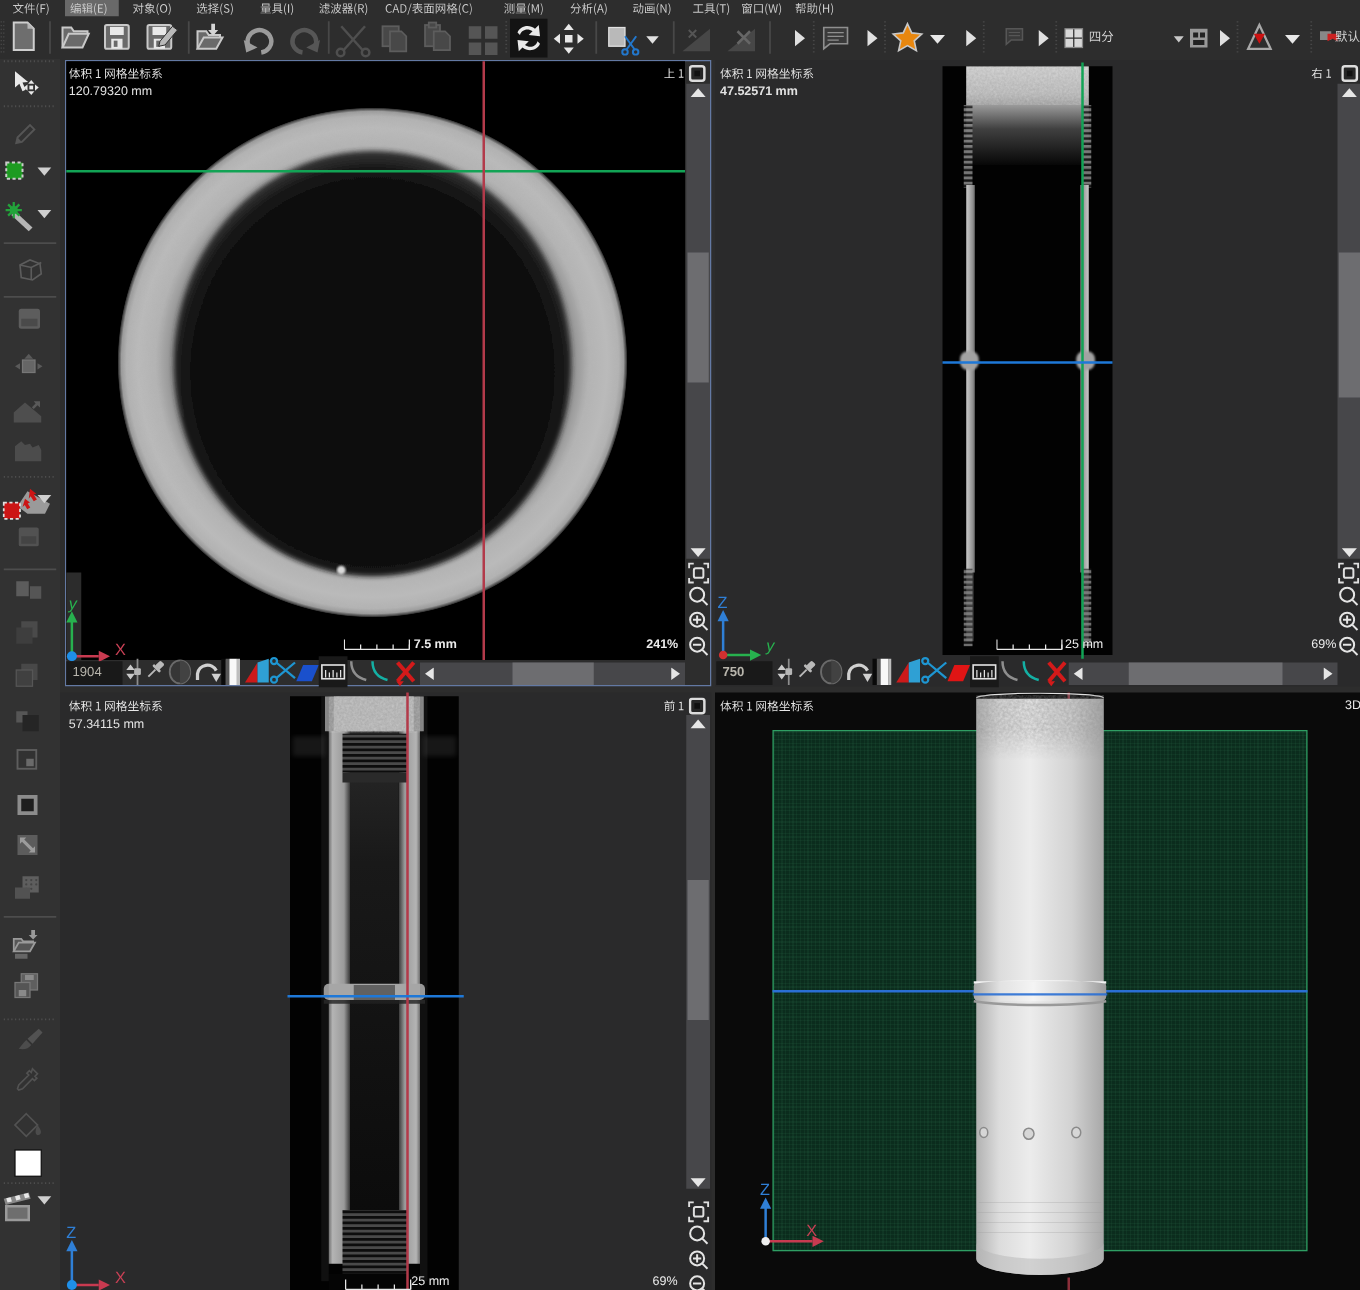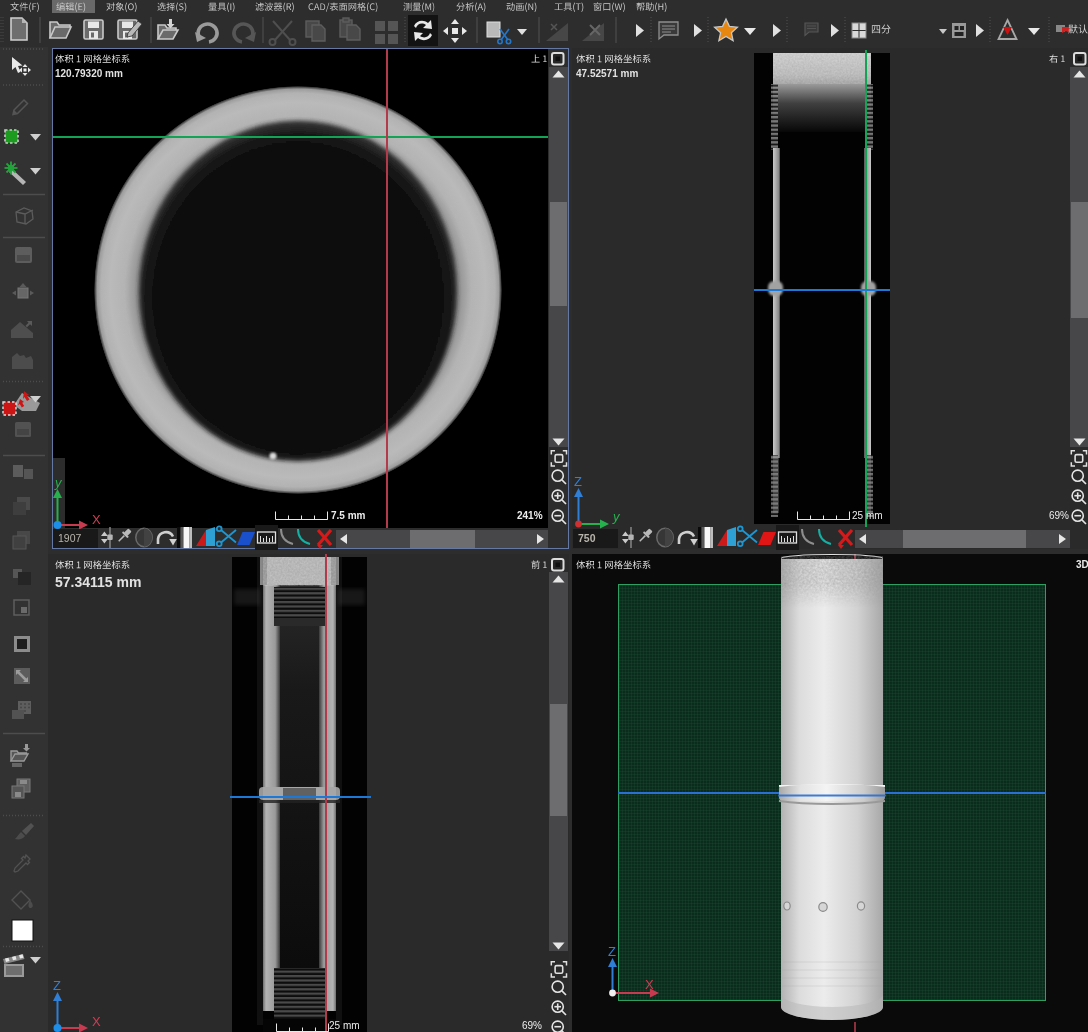--- a/index.html
+++ b/index.html
@@ -374,21 +374,21 @@
 <circle cx="245" cy="241" r="204" fill="url(#ringO)"></circle>
 <circle cx="245" cy="241" r="186" fill="none" stroke="#ffffff" stroke-width="34" filter="url(#nzr)" opacity="0.14"></circle>
 <ellipse cx="245" cy="242" rx="159" ry="170" fill="url(#ringI)" filter="url(#b3)"></ellipse>
 <circle cx="220" cy="407" r="3.5" fill="#dadada" filter="url(#b1)"></circle>
 </svg>
 <div style="position:absolute;left:53px;top:136px;width:495px;height:2px;background:#12a355"></div>
 <div style="position:absolute;left:386px;top:49px;width:2px;height:479px;background:#b23a4a"></div>
 <svg style="position:absolute;left:55px;top:53.8px;overflow:visible" width="77" height="13">
     <path transform="translate(0,8.3)" d="M2.4 -7.9C1.9 -6.4 1.1 -5.0 0.3 -4.1C0.4 -3.9 0.6 -3.6 0.7 -3.4C1.0 -3.7 1.3 -4.1 1.5 -4.5V0.7H2.2V-5.7C2.5 -6.3 2.8 -7.0 3.0 -7.7ZM3.9 -1.6V-1.0H5.5V0.7H6.1V-1.0H7.7V-1.6H6.1V-4.9C6.7 -3.3 7.6 -1.7 8.6 -0.8C8.7 -1.0 9.0 -1.2 9.1 -1.3C8.1 -2.2 7.2 -3.7 6.6 -5.3H9.0V-6.0H6.1V-7.9H5.5V-6.0H2.8V-5.3H5.0C4.5 -3.7 3.5 -2.1 2.4 -1.3C2.6 -1.2 2.8 -0.9 2.9 -0.8C3.9 -1.7 4.9 -3.2 5.5 -4.9V-1.6Z M16.5 -1.9C17.0 -1.1 17.5 -0.0 17.8 0.7L18.4 0.4C18.2 -0.3 17.7 -1.4 17.2 -2.2ZM14.6 -2.1C14.4 -1.2 13.9 -0.3 13.3 0.3C13.4 0.4 13.7 0.6 13.9 0.7C14.5 0.1 15.0 -0.9 15.3 -2.0ZM14.6 -6.6H17.3V-3.7H14.6ZM13.9 -7.2V-3.1H18.0V-7.2ZM13.1 -7.8C12.3 -7.5 10.9 -7.2 9.7 -7.1C9.8 -6.9 9.9 -6.6 9.9 -6.5C10.4 -6.6 11.0 -6.6 11.5 -6.7V-5.2H9.8V-4.5H11.4C11.0 -3.5 10.3 -2.2 9.7 -1.6C9.8 -1.4 10.0 -1.1 10.1 -0.9C10.6 -1.5 11.1 -2.4 11.5 -3.4V0.8H12.2V-3.6C12.5 -3.1 13.0 -2.4 13.2 -2.1L13.6 -2.7C13.4 -2.9 12.5 -4.1 12.2 -4.4V-4.5H13.7V-5.2H12.2V-6.9C12.7 -7.0 13.2 -7.1 13.5 -7.2Z M21.7 0.0H25.5V-0.7H24.1V-6.9H23.5C23.1 -6.7 22.7 -6.5 22.0 -6.4V-5.9H23.3V-0.7H21.7Z M30.1 -5.0C30.5 -4.5 30.9 -3.9 31.4 -3.3C31.0 -2.3 30.5 -1.5 29.8 -0.8C30.0 -0.7 30.3 -0.5 30.4 -0.4C31.0 -1.0 31.4 -1.8 31.8 -2.7C32.1 -2.2 32.3 -1.8 32.5 -1.5L33.0 -1.9C32.8 -2.3 32.4 -2.8 32.1 -3.4C32.3 -4.2 32.5 -5.0 32.7 -5.9L32.0 -6.0C31.9 -5.3 31.8 -4.6 31.6 -4.0C31.2 -4.5 30.9 -5.0 30.5 -5.4ZM32.8 -5.0C33.2 -4.5 33.7 -3.9 34.1 -3.3C33.7 -2.3 33.2 -1.4 32.5 -0.8C32.6 -0.7 32.9 -0.5 33.0 -0.4C33.6 -1.0 34.1 -1.7 34.5 -2.6C34.8 -2.1 35.1 -1.6 35.2 -1.2L35.7 -1.6C35.5 -2.1 35.2 -2.7 34.7 -3.4C35.0 -4.1 35.2 -5.0 35.3 -5.9L34.7 -6.0C34.6 -5.3 34.5 -4.6 34.3 -4.0C33.9 -4.5 33.6 -5.0 33.2 -5.4ZM29.1 -7.3V0.7H29.8V-6.7H36.1V-0.2C36.1 -0.0 36.1 0.0 35.9 0.0C35.7 0.0 35.1 0.1 34.5 0.0C34.6 0.2 34.7 0.5 34.7 0.7C35.6 0.7 36.1 0.7 36.4 0.6C36.7 0.5 36.8 0.3 36.8 -0.2V-7.3Z M43.0 -6.3H45.1C44.8 -5.7 44.4 -5.1 44.0 -4.7C43.5 -5.1 43.2 -5.6 42.9 -6.1ZM39.5 -7.9V-5.9H38.1V-5.2H39.4C39.2 -3.9 38.5 -2.4 37.9 -1.6C38.0 -1.5 38.2 -1.2 38.3 -1.0C38.7 -1.6 39.2 -2.7 39.5 -3.7V0.7H40.2V-4.0C40.5 -3.6 40.8 -3.1 41.0 -2.8L41.4 -3.3C41.2 -3.6 40.4 -4.5 40.2 -4.8V-5.2H41.3L41.0 -5.0C41.2 -4.9 41.5 -4.7 41.6 -4.5C41.9 -4.8 42.2 -5.2 42.5 -5.5C42.8 -5.1 43.1 -4.7 43.5 -4.2C42.7 -3.5 41.8 -3.0 40.8 -2.7C41.0 -2.6 41.2 -2.3 41.2 -2.2C41.5 -2.3 41.7 -2.4 42.0 -2.5V0.8H42.6V0.3H45.3V0.7H45.9V-2.5L46.4 -2.4C46.5 -2.5 46.7 -2.8 46.8 -3.0C45.9 -3.2 45.1 -3.7 44.5 -4.2C45.1 -4.9 45.6 -5.7 46.0 -6.7L45.5 -6.9L45.4 -6.9H43.4C43.5 -7.2 43.7 -7.4 43.8 -7.7L43.1 -7.9C42.7 -6.9 42.1 -6.0 41.4 -5.4V-5.9H40.2V-7.9ZM42.6 -0.3V-2.1H45.3V-0.3ZM42.4 -2.7C43.0 -3.0 43.5 -3.3 44.0 -3.8C44.4 -3.4 45.0 -3.0 45.6 -2.7Z M53.9 -7.4C53.6 -6.0 53.0 -4.7 52.1 -4.0V-7.8H51.4V-2.8H48.2V-2.1H51.4V-0.3H47.5V0.4H56.0V-0.3H52.1V-2.1H55.3V-2.8H52.1V-3.9C52.2 -3.8 52.5 -3.5 52.6 -3.4C53.1 -3.9 53.5 -4.4 53.8 -5.1C54.4 -4.5 55.1 -3.7 55.4 -3.3L55.9 -3.8C55.6 -4.3 54.8 -5.1 54.1 -5.7C54.3 -6.2 54.5 -6.7 54.6 -7.3ZM49.3 -7.5C49.0 -5.9 48.4 -4.5 47.4 -3.7C47.5 -3.6 47.8 -3.4 47.9 -3.2C48.5 -3.7 48.9 -4.4 49.3 -5.2C49.8 -4.6 50.3 -4.1 50.6 -3.7L51.1 -4.2C50.8 -4.6 50.1 -5.3 49.6 -5.8C49.8 -6.3 49.9 -6.8 50.0 -7.4Z M60.8 -7.2V-6.5H64.9V-7.2ZM63.8 -3.1C64.2 -2.1 64.6 -0.9 64.8 -0.2L65.4 -0.4C65.3 -1.1 64.8 -2.3 64.4 -3.2ZM61.0 -3.2C60.8 -2.2 60.4 -1.2 59.8 -0.5C60.0 -0.5 60.3 -0.3 60.4 -0.2C60.9 -0.9 61.4 -2.0 61.7 -3.1ZM60.4 -4.9V-4.3H62.4V-0.2C62.4 -0.0 62.4 -0.0 62.2 0.0C62.1 0.0 61.7 0.0 61.2 -0.0C61.3 0.2 61.4 0.5 61.4 0.7C62.1 0.7 62.5 0.7 62.8 0.6C63.0 0.5 63.1 0.2 63.1 -0.2V-4.3H65.4V-4.9ZM58.3 -7.9V-5.9H56.9V-5.2H58.2C57.9 -4.1 57.3 -2.7 56.7 -2.0C56.8 -1.8 57.0 -1.6 57.0 -1.4C57.5 -2.0 58.0 -3.0 58.3 -4.0V0.7H59.0V-4.2C59.4 -3.7 59.7 -3.1 59.9 -2.8L60.3 -3.4C60.1 -3.6 59.3 -4.7 59.0 -5.0V-5.2H60.3V-5.9H59.0V-7.9Z M68.5 -2.1C68.0 -1.4 67.2 -0.7 66.5 -0.3C66.7 -0.2 67.0 0.1 67.1 0.2C67.8 -0.3 68.7 -1.1 69.2 -1.9ZM71.8 -1.8C72.6 -1.2 73.6 -0.3 74.0 0.2L74.6 -0.2C74.1 -0.8 73.2 -1.6 72.4 -2.2ZM72.1 -4.2C72.3 -3.9 72.6 -3.7 72.8 -3.4L68.7 -3.1C70.1 -3.8 71.5 -4.7 72.9 -5.8L72.4 -6.2C71.9 -5.8 71.4 -5.5 70.9 -5.1L68.6 -5.0C69.3 -5.5 70.0 -6.1 70.6 -6.7C71.8 -6.9 73.0 -7.0 73.9 -7.2L73.4 -7.8C71.9 -7.4 69.1 -7.2 66.8 -7.1C66.9 -6.9 67.0 -6.6 67.0 -6.5C67.8 -6.5 68.7 -6.6 69.6 -6.6C69.0 -6.0 68.3 -5.4 68.0 -5.3C67.8 -5.1 67.5 -4.9 67.4 -4.9C67.4 -4.7 67.5 -4.4 67.5 -4.3C67.7 -4.3 68.0 -4.4 69.9 -4.5C69.1 -4.0 68.5 -3.6 68.1 -3.5C67.5 -3.2 67.1 -3.0 66.8 -3.0C66.9 -2.8 67.0 -2.4 67.0 -2.3C67.3 -2.4 67.7 -2.5 70.3 -2.7V-0.2C70.3 -0.1 70.2 -0.0 70.1 -0.0C69.9 -0.0 69.4 -0.0 68.8 -0.1C68.9 0.1 69.1 0.4 69.1 0.6C69.8 0.6 70.3 0.6 70.6 0.5C70.9 0.4 71.0 0.2 71.0 -0.2V-2.7L73.3 -2.9C73.6 -2.6 73.8 -2.3 74.0 -2.0L74.5 -2.4C74.1 -2.9 73.3 -3.8 72.6 -4.5Z" fill="#e8e8e8"></path>
   </svg>
-<div style="position:absolute;left:55px;top:67.5px;font-size:10px;color:#e2e2e2;font-weight:700;letter-spacing:0;white-space:nowrap;line-height:1.15">120.79320 mm</div>
+<div style="position:absolute;left:55px;top:67.5px;font-size:10px;color:#e2e2e2;font-weight:400;letter-spacing:0;white-space:nowrap;line-height:1.15">120.79320 mm</div>
 <svg style="position:absolute;left:531px;top:53.8px;overflow:visible" width="18" height="13">
     <path transform="translate(0,8.1)" d="M3.9 -7.6V-0.4H0.5V0.3H8.7V-0.4H4.7V-4.1H8.1V-4.7H4.7V-7.6Z M12.1 0.0H15.8V-0.7H14.4V-6.7H13.8C13.4 -6.5 13.0 -6.4 12.4 -6.3V-5.7H13.6V-0.7H12.1Z" fill="#e8e8e8"></path>
   </svg>
 <svg style="position:absolute;left:551px;top:52px" width="14" height="14">
     <rect x="1" y="1" width="11.5" height="11.5" rx="2" fill="#262626" stroke="#dcdcdc" stroke-width="2"></rect>
     <rect x="4.5" y="4.5" width="4.5" height="4.5" fill="#101010"></rect>
   </svg>
 <svg style="position:absolute;left:48px;top:466px" width="70" height="64" viewBox="0 0 70 64">
 <line x1="9.5" y1="59" x2="9.5" y2="31" stroke="#27b14e" stroke-width="2"></line>
 <path d="M9.5 23 l4.5 9 h-9 z" fill="#27b14e"></path>
@@ -434,21 +434,21 @@
       <line x1="3.4" y1="6.7" x2="10" y2="6.7"></line>
       <line x1="6.7" y1="3.4" x2="6.7" y2="10"></line>
     </g>
     <g transform="translate(2,59)" stroke="#e4e4e4" fill="none" stroke-width="1.6">
       <circle cx="6.7" cy="6.7" r="5.6"></circle>
       <line x1="10.9" y1="10.9" x2="15" y2="15"></line>
       <line x1="3.4" y1="6.7" x2="10" y2="6.7"></line>
     </g>
   </svg>
 <div style="position:absolute;left:53px;top:529px;width:45px;height:19px;background:#191919"></div>
-<div style="position:absolute;left:58px;top:532px;font-size:10.5px;color:#b8b5ac;font-weight:400;letter-spacing:0;white-space:nowrap;line-height:1.15">1907</div>
+<div style="position:absolute;left:58px;top:532px;font-size:10.5px;color:#b8b5ac;font-weight:400;letter-spacing:0;white-space:nowrap;line-height:1.15">1904</div>
 <svg style="position:absolute;left:96px;top:524px" width="245" height="26" viewBox="0 0 245 26">
     <path d="M5 12 l3.4 -4.5 3.4 4.5 z M5 15 l3.4 4.5 3.4 -4.5 z" fill="#c9c9c9"></path>
     <line x1="14" y1="3" x2="14" y2="24" stroke="#8d8d8d" stroke-width="1.4"></line>
     <rect x="11.3" y="10.5" width="5.4" height="5.5" rx="1" fill="#b5b5b5"></rect>
     <g transform="translate(28,12) rotate(45)">
       <rect x="-2.4" y="-8.5" width="4.8" height="6" rx="1.2" fill="#b9b9b9"></rect>
       <rect x="-4" y="-3" width="8" height="2.2" rx="1" fill="#b9b9b9"></rect>
       <line x1="0" y1="-0.5" x2="0" y2="7.5" stroke="#b9b9b9" stroke-width="1.5"></line>
     </g>
     <ellipse cx="48" cy="13.5" rx="8.2" ry="9.2" fill="#363636" stroke="#6a6a6a" stroke-width="1.5"></ellipse>
@@ -723,21 +723,21 @@
       <rect x="2" y="32" width="26" height="16" fill="#8a8a8a"></rect>
       <rect x="106" y="32" width="27" height="16" fill="#8a8a8a"></rect>
     </g>
 <rect x="104" y="0" width="6" height="468" fill="#555" opacity="0.18"></rect>
 </svg>
 <div style="position:absolute;left:325px;top:554px;width:2px;height:478px;background:#b23a4a"></div>
 <div style="position:absolute;left:230px;top:796px;width:141px;height:2px;background:#1e78d8"></div>
 <svg style="position:absolute;left:55px;top:559.8px;overflow:visible" width="77" height="13">
     <path transform="translate(0,8.3)" d="M2.4 -7.9C1.9 -6.4 1.1 -5.0 0.3 -4.1C0.4 -3.9 0.6 -3.6 0.7 -3.4C1.0 -3.7 1.3 -4.1 1.5 -4.5V0.7H2.2V-5.7C2.5 -6.3 2.8 -7.0 3.0 -7.7ZM3.9 -1.6V-1.0H5.5V0.7H6.1V-1.0H7.7V-1.6H6.1V-4.9C6.7 -3.3 7.6 -1.7 8.6 -0.8C8.7 -1.0 9.0 -1.2 9.1 -1.3C8.1 -2.2 7.2 -3.7 6.6 -5.3H9.0V-6.0H6.1V-7.9H5.5V-6.0H2.8V-5.3H5.0C4.5 -3.7 3.5 -2.1 2.4 -1.3C2.6 -1.2 2.8 -0.9 2.9 -0.8C3.9 -1.7 4.9 -3.2 5.5 -4.9V-1.6Z M16.5 -1.9C17.0 -1.1 17.5 -0.0 17.8 0.7L18.4 0.4C18.2 -0.3 17.7 -1.4 17.2 -2.2ZM14.6 -2.1C14.4 -1.2 13.9 -0.3 13.3 0.3C13.4 0.4 13.7 0.6 13.9 0.7C14.5 0.1 15.0 -0.9 15.3 -2.0ZM14.6 -6.6H17.3V-3.7H14.6ZM13.9 -7.2V-3.1H18.0V-7.2ZM13.1 -7.8C12.3 -7.5 10.9 -7.2 9.7 -7.1C9.8 -6.9 9.9 -6.6 9.9 -6.5C10.4 -6.6 11.0 -6.6 11.5 -6.7V-5.2H9.8V-4.5H11.4C11.0 -3.5 10.3 -2.2 9.7 -1.6C9.8 -1.4 10.0 -1.1 10.1 -0.9C10.6 -1.5 11.1 -2.4 11.5 -3.4V0.8H12.2V-3.6C12.5 -3.1 13.0 -2.4 13.2 -2.1L13.6 -2.7C13.4 -2.9 12.5 -4.1 12.2 -4.4V-4.5H13.7V-5.2H12.2V-6.9C12.7 -7.0 13.2 -7.1 13.5 -7.2Z M21.7 0.0H25.5V-0.7H24.1V-6.9H23.5C23.1 -6.7 22.7 -6.5 22.0 -6.4V-5.9H23.3V-0.7H21.7Z M30.1 -5.0C30.5 -4.5 30.9 -3.9 31.4 -3.3C31.0 -2.3 30.5 -1.5 29.8 -0.8C30.0 -0.7 30.3 -0.5 30.4 -0.4C31.0 -1.0 31.4 -1.8 31.8 -2.7C32.1 -2.2 32.3 -1.8 32.5 -1.5L33.0 -1.9C32.8 -2.3 32.4 -2.8 32.1 -3.4C32.3 -4.2 32.5 -5.0 32.7 -5.9L32.0 -6.0C31.9 -5.3 31.8 -4.6 31.6 -4.0C31.2 -4.5 30.9 -5.0 30.5 -5.4ZM32.8 -5.0C33.2 -4.5 33.7 -3.9 34.1 -3.3C33.7 -2.3 33.2 -1.4 32.5 -0.8C32.6 -0.7 32.9 -0.5 33.0 -0.4C33.6 -1.0 34.1 -1.7 34.5 -2.6C34.8 -2.1 35.1 -1.6 35.2 -1.2L35.7 -1.6C35.5 -2.1 35.2 -2.7 34.7 -3.4C35.0 -4.1 35.2 -5.0 35.3 -5.9L34.7 -6.0C34.6 -5.3 34.5 -4.6 34.3 -4.0C33.9 -4.5 33.6 -5.0 33.2 -5.4ZM29.1 -7.3V0.7H29.8V-6.7H36.1V-0.2C36.1 -0.0 36.1 0.0 35.9 0.0C35.7 0.0 35.1 0.1 34.5 0.0C34.6 0.2 34.7 0.5 34.7 0.7C35.6 0.7 36.1 0.7 36.4 0.6C36.7 0.5 36.8 0.3 36.8 -0.2V-7.3Z M43.0 -6.3H45.1C44.8 -5.7 44.4 -5.1 44.0 -4.7C43.5 -5.1 43.2 -5.6 42.9 -6.1ZM39.5 -7.9V-5.9H38.1V-5.2H39.4C39.2 -3.9 38.5 -2.4 37.9 -1.6C38.0 -1.5 38.2 -1.2 38.3 -1.0C38.7 -1.6 39.2 -2.7 39.5 -3.7V0.7H40.2V-4.0C40.5 -3.6 40.8 -3.1 41.0 -2.8L41.4 -3.3C41.2 -3.6 40.4 -4.5 40.2 -4.8V-5.2H41.3L41.0 -5.0C41.2 -4.9 41.5 -4.7 41.6 -4.5C41.9 -4.8 42.2 -5.2 42.5 -5.5C42.8 -5.1 43.1 -4.7 43.5 -4.2C42.7 -3.5 41.8 -3.0 40.8 -2.7C41.0 -2.6 41.2 -2.3 41.2 -2.2C41.5 -2.3 41.7 -2.4 42.0 -2.5V0.8H42.6V0.3H45.3V0.7H45.9V-2.5L46.4 -2.4C46.5 -2.5 46.7 -2.8 46.8 -3.0C45.9 -3.2 45.1 -3.7 44.5 -4.2C45.1 -4.9 45.6 -5.7 46.0 -6.7L45.5 -6.9L45.4 -6.9H43.4C43.5 -7.2 43.7 -7.4 43.8 -7.7L43.1 -7.9C42.7 -6.9 42.1 -6.0 41.4 -5.4V-5.9H40.2V-7.9ZM42.6 -0.3V-2.1H45.3V-0.3ZM42.4 -2.7C43.0 -3.0 43.5 -3.3 44.0 -3.8C44.4 -3.4 45.0 -3.0 45.6 -2.7Z M53.9 -7.4C53.6 -6.0 53.0 -4.7 52.1 -4.0V-7.8H51.4V-2.8H48.2V-2.1H51.4V-0.3H47.5V0.4H56.0V-0.3H52.1V-2.1H55.3V-2.8H52.1V-3.9C52.2 -3.8 52.5 -3.5 52.6 -3.4C53.1 -3.9 53.5 -4.4 53.8 -5.1C54.4 -4.5 55.1 -3.7 55.4 -3.3L55.9 -3.8C55.6 -4.3 54.8 -5.1 54.1 -5.7C54.3 -6.2 54.5 -6.7 54.6 -7.3ZM49.3 -7.5C49.0 -5.9 48.4 -4.5 47.4 -3.7C47.5 -3.6 47.8 -3.4 47.9 -3.2C48.5 -3.7 48.9 -4.4 49.3 -5.2C49.8 -4.6 50.3 -4.1 50.6 -3.7L51.1 -4.2C50.8 -4.6 50.1 -5.3 49.6 -5.8C49.8 -6.3 49.9 -6.8 50.0 -7.4Z M60.8 -7.2V-6.5H64.9V-7.2ZM63.8 -3.1C64.2 -2.1 64.6 -0.9 64.8 -0.2L65.4 -0.4C65.3 -1.1 64.8 -2.3 64.4 -3.2ZM61.0 -3.2C60.8 -2.2 60.4 -1.2 59.8 -0.5C60.0 -0.5 60.3 -0.3 60.4 -0.2C60.9 -0.9 61.4 -2.0 61.7 -3.1ZM60.4 -4.9V-4.3H62.4V-0.2C62.4 -0.0 62.4 -0.0 62.2 0.0C62.1 0.0 61.7 0.0 61.2 -0.0C61.3 0.2 61.4 0.5 61.4 0.7C62.1 0.7 62.5 0.7 62.8 0.6C63.0 0.5 63.1 0.2 63.1 -0.2V-4.3H65.4V-4.9ZM58.3 -7.9V-5.9H56.9V-5.2H58.2C57.9 -4.1 57.3 -2.7 56.7 -2.0C56.8 -1.8 57.0 -1.6 57.0 -1.4C57.5 -2.0 58.0 -3.0 58.3 -4.0V0.7H59.0V-4.2C59.4 -3.7 59.7 -3.1 59.9 -2.8L60.3 -3.4C60.1 -3.6 59.3 -4.7 59.0 -5.0V-5.2H60.3V-5.9H59.0V-7.9Z M68.5 -2.1C68.0 -1.4 67.2 -0.7 66.5 -0.3C66.7 -0.2 67.0 0.1 67.1 0.2C67.8 -0.3 68.7 -1.1 69.2 -1.9ZM71.8 -1.8C72.6 -1.2 73.6 -0.3 74.0 0.2L74.6 -0.2C74.1 -0.8 73.2 -1.6 72.4 -2.2ZM72.1 -4.2C72.3 -3.9 72.6 -3.7 72.8 -3.4L68.7 -3.1C70.1 -3.8 71.5 -4.7 72.9 -5.8L72.4 -6.2C71.9 -5.8 71.4 -5.5 70.9 -5.1L68.6 -5.0C69.3 -5.5 70.0 -6.1 70.6 -6.7C71.8 -6.9 73.0 -7.0 73.9 -7.2L73.4 -7.8C71.9 -7.4 69.1 -7.2 66.8 -7.1C66.9 -6.9 67.0 -6.6 67.0 -6.5C67.8 -6.5 68.7 -6.6 69.6 -6.6C69.0 -6.0 68.3 -5.4 68.0 -5.3C67.8 -5.1 67.5 -4.9 67.4 -4.9C67.4 -4.7 67.5 -4.4 67.5 -4.3C67.7 -4.3 68.0 -4.4 69.9 -4.5C69.1 -4.0 68.5 -3.6 68.1 -3.5C67.5 -3.2 67.1 -3.0 66.8 -3.0C66.9 -2.8 67.0 -2.4 67.0 -2.3C67.3 -2.4 67.7 -2.5 70.3 -2.7V-0.2C70.3 -0.1 70.2 -0.0 70.1 -0.0C69.9 -0.0 69.4 -0.0 68.8 -0.1C68.9 0.1 69.1 0.4 69.1 0.6C69.8 0.6 70.3 0.6 70.6 0.5C70.9 0.4 71.0 0.2 71.0 -0.2V-2.7L73.3 -2.9C73.6 -2.6 73.8 -2.3 74.0 -2.0L74.5 -2.4C74.1 -2.9 73.3 -3.8 72.6 -4.5Z" fill="#e8e8e8"></path>
   </svg>
-<div style="position:absolute;left:55px;top:574px;font-size:14px;color:#e2e2e2;font-weight:700;letter-spacing:0;white-space:nowrap;line-height:1.15">57.34115 mm</div>
+<div style="position:absolute;left:55px;top:574px;font-size:10px;color:#e2e2e2;font-weight:400;letter-spacing:0;white-space:nowrap;line-height:1.15">57.34115 mm</div>
 <svg style="position:absolute;left:531px;top:559.8px;overflow:visible" width="18" height="13">
     <path transform="translate(0,8.1)" d="M5.6 -4.7V-1.0H6.2V-4.7ZM7.4 -5.0V-0.1C7.4 0.0 7.4 0.0 7.2 0.0C7.1 0.1 6.6 0.1 6.0 0.0C6.1 0.2 6.2 0.5 6.3 0.7C7.0 0.7 7.4 0.7 7.7 0.6C8.0 0.5 8.1 0.3 8.1 -0.1V-5.0ZM6.7 -7.8C6.4 -7.3 6.1 -6.7 5.8 -6.3H3.0L3.5 -6.4C3.3 -6.8 2.9 -7.4 2.6 -7.7L1.9 -7.5C2.2 -7.1 2.6 -6.6 2.8 -6.3H0.5V-5.6H8.7V-6.3H6.6C6.8 -6.7 7.1 -7.1 7.4 -7.5ZM3.8 -2.8V-1.8H1.7V-2.8ZM3.8 -3.3H1.7V-4.2H3.8ZM1.1 -4.8V0.7H1.7V-1.3H3.8V-0.1C3.8 0.1 3.7 0.1 3.6 0.1C3.5 0.1 3.1 0.1 2.6 0.1C2.7 0.3 2.8 0.5 2.8 0.7C3.4 0.7 3.9 0.7 4.1 0.6C4.4 0.5 4.4 0.3 4.4 -0.1V-4.8Z M12.1 0.0H15.8V-0.7H14.4V-6.7H13.8C13.4 -6.5 13.0 -6.4 12.4 -6.3V-5.7H13.6V-0.7H12.1Z" fill="#e8e8e8"></path>
   </svg>
 <svg style="position:absolute;left:551px;top:558px" width="14" height="14">
     <rect x="1" y="1" width="11.5" height="11.5" rx="2" fill="#262626" stroke="#dcdcdc" stroke-width="2"></rect>
     <rect x="4.5" y="4.5" width="4.5" height="4.5" fill="#101010"></rect>
   </svg>
 <svg style="position:absolute;left:48px;top:978px" width="70" height="54" viewBox="0 0 70 54">
 <line x1="9.5" y1="50" x2="9.5" y2="22" stroke="#2f7fd6" stroke-width="2"></line>
 <path d="M9.5 14 l4.5 9 h-9 z" fill="#2f7fd6"></path>
@@ -843,21 +843,21 @@
 <line x1="5" y1="408" x2="103" y2="408"></line>
       <line x1="4" y1="416" x2="104" y2="416"></line>
 <line x1="4" y1="424" x2="104" y2="424"></line>
       <line x1="4" y1="432" x2="104" y2="432"></line>
 </g>
 <path d="M3 440 a51 13 0 0 0 102 0 v13 a51 13 0 0 1 -102 0 z" fill="#b5b5b5" opacity="0.5"></path>
 </svg>
 <svg style="position:absolute;left:576px;top:559.8px;overflow:visible" width="77" height="13">
     <path transform="translate(0,8.3)" d="M2.4 -7.9C1.9 -6.4 1.1 -5.0 0.3 -4.1C0.4 -3.9 0.6 -3.6 0.7 -3.4C1.0 -3.7 1.3 -4.1 1.5 -4.5V0.7H2.2V-5.7C2.5 -6.3 2.8 -7.0 3.0 -7.7ZM3.9 -1.6V-1.0H5.5V0.7H6.1V-1.0H7.7V-1.6H6.1V-4.9C6.7 -3.3 7.6 -1.7 8.6 -0.8C8.7 -1.0 9.0 -1.2 9.1 -1.3C8.1 -2.2 7.2 -3.7 6.6 -5.3H9.0V-6.0H6.1V-7.9H5.5V-6.0H2.8V-5.3H5.0C4.5 -3.7 3.5 -2.1 2.4 -1.3C2.6 -1.2 2.8 -0.9 2.9 -0.8C3.9 -1.7 4.9 -3.2 5.5 -4.9V-1.6Z M16.5 -1.9C17.0 -1.1 17.5 -0.0 17.8 0.7L18.4 0.4C18.2 -0.3 17.7 -1.4 17.2 -2.2ZM14.6 -2.1C14.4 -1.2 13.9 -0.3 13.3 0.3C13.4 0.4 13.7 0.6 13.9 0.7C14.5 0.1 15.0 -0.9 15.3 -2.0ZM14.6 -6.6H17.3V-3.7H14.6ZM13.9 -7.2V-3.1H18.0V-7.2ZM13.1 -7.8C12.3 -7.5 10.9 -7.2 9.7 -7.1C9.8 -6.9 9.9 -6.6 9.9 -6.5C10.4 -6.6 11.0 -6.6 11.5 -6.7V-5.2H9.8V-4.5H11.4C11.0 -3.5 10.3 -2.2 9.7 -1.6C9.8 -1.4 10.0 -1.1 10.1 -0.9C10.6 -1.5 11.1 -2.4 11.5 -3.4V0.8H12.2V-3.6C12.5 -3.1 13.0 -2.4 13.2 -2.1L13.6 -2.7C13.4 -2.9 12.5 -4.1 12.2 -4.4V-4.5H13.7V-5.2H12.2V-6.9C12.7 -7.0 13.2 -7.1 13.5 -7.2Z M21.7 0.0H25.5V-0.7H24.1V-6.9H23.5C23.1 -6.7 22.7 -6.5 22.0 -6.4V-5.9H23.3V-0.7H21.7Z M30.1 -5.0C30.5 -4.5 30.9 -3.9 31.4 -3.3C31.0 -2.3 30.5 -1.5 29.8 -0.8C30.0 -0.7 30.3 -0.5 30.4 -0.4C31.0 -1.0 31.4 -1.8 31.8 -2.7C32.1 -2.2 32.3 -1.8 32.5 -1.5L33.0 -1.9C32.8 -2.3 32.4 -2.8 32.1 -3.4C32.3 -4.2 32.5 -5.0 32.7 -5.9L32.0 -6.0C31.9 -5.3 31.8 -4.6 31.6 -4.0C31.2 -4.5 30.9 -5.0 30.5 -5.4ZM32.8 -5.0C33.2 -4.5 33.7 -3.9 34.1 -3.3C33.7 -2.3 33.2 -1.4 32.5 -0.8C32.6 -0.7 32.9 -0.5 33.0 -0.4C33.6 -1.0 34.1 -1.7 34.5 -2.6C34.8 -2.1 35.1 -1.6 35.2 -1.2L35.7 -1.6C35.5 -2.1 35.2 -2.7 34.7 -3.4C35.0 -4.1 35.2 -5.0 35.3 -5.9L34.7 -6.0C34.6 -5.3 34.5 -4.6 34.3 -4.0C33.9 -4.5 33.6 -5.0 33.2 -5.4ZM29.1 -7.3V0.7H29.8V-6.7H36.1V-0.2C36.1 -0.0 36.1 0.0 35.9 0.0C35.7 0.0 35.1 0.1 34.5 0.0C34.6 0.2 34.7 0.5 34.7 0.7C35.6 0.7 36.1 0.7 36.4 0.6C36.7 0.5 36.8 0.3 36.8 -0.2V-7.3Z M43.0 -6.3H45.1C44.8 -5.7 44.4 -5.1 44.0 -4.7C43.5 -5.1 43.2 -5.6 42.9 -6.1ZM39.5 -7.9V-5.9H38.1V-5.2H39.4C39.2 -3.9 38.5 -2.4 37.9 -1.6C38.0 -1.5 38.2 -1.2 38.3 -1.0C38.7 -1.6 39.2 -2.7 39.5 -3.7V0.7H40.2V-4.0C40.5 -3.6 40.8 -3.1 41.0 -2.8L41.4 -3.3C41.2 -3.6 40.4 -4.5 40.2 -4.8V-5.2H41.3L41.0 -5.0C41.2 -4.9 41.5 -4.7 41.6 -4.5C41.9 -4.8 42.2 -5.2 42.5 -5.5C42.8 -5.1 43.1 -4.7 43.5 -4.2C42.7 -3.5 41.8 -3.0 40.8 -2.7C41.0 -2.6 41.2 -2.3 41.2 -2.2C41.5 -2.3 41.7 -2.4 42.0 -2.5V0.8H42.6V0.3H45.3V0.7H45.9V-2.5L46.4 -2.4C46.5 -2.5 46.7 -2.8 46.8 -3.0C45.9 -3.2 45.1 -3.7 44.5 -4.2C45.1 -4.9 45.6 -5.7 46.0 -6.7L45.5 -6.9L45.4 -6.9H43.4C43.5 -7.2 43.7 -7.4 43.8 -7.7L43.1 -7.9C42.7 -6.9 42.1 -6.0 41.4 -5.4V-5.9H40.2V-7.9ZM42.6 -0.3V-2.1H45.3V-0.3ZM42.4 -2.7C43.0 -3.0 43.5 -3.3 44.0 -3.8C44.4 -3.4 45.0 -3.0 45.6 -2.7Z M53.9 -7.4C53.6 -6.0 53.0 -4.7 52.1 -4.0V-7.8H51.4V-2.8H48.2V-2.1H51.4V-0.3H47.5V0.4H56.0V-0.3H52.1V-2.1H55.3V-2.8H52.1V-3.9C52.2 -3.8 52.5 -3.5 52.6 -3.4C53.1 -3.9 53.5 -4.4 53.8 -5.1C54.4 -4.5 55.1 -3.7 55.4 -3.3L55.9 -3.8C55.6 -4.3 54.8 -5.1 54.1 -5.7C54.3 -6.2 54.5 -6.7 54.6 -7.3ZM49.3 -7.5C49.0 -5.9 48.4 -4.5 47.4 -3.7C47.5 -3.6 47.8 -3.4 47.9 -3.2C48.5 -3.7 48.9 -4.4 49.3 -5.2C49.8 -4.6 50.3 -4.1 50.6 -3.7L51.1 -4.2C50.8 -4.6 50.1 -5.3 49.6 -5.8C49.8 -6.3 49.9 -6.8 50.0 -7.4Z M60.8 -7.2V-6.5H64.9V-7.2ZM63.8 -3.1C64.2 -2.1 64.6 -0.9 64.8 -0.2L65.4 -0.4C65.3 -1.1 64.8 -2.3 64.4 -3.2ZM61.0 -3.2C60.8 -2.2 60.4 -1.2 59.8 -0.5C60.0 -0.5 60.3 -0.3 60.4 -0.2C60.9 -0.9 61.4 -2.0 61.7 -3.1ZM60.4 -4.9V-4.3H62.4V-0.2C62.4 -0.0 62.4 -0.0 62.2 0.0C62.1 0.0 61.7 0.0 61.2 -0.0C61.3 0.2 61.4 0.5 61.4 0.7C62.1 0.7 62.5 0.7 62.8 0.6C63.0 0.5 63.1 0.2 63.1 -0.2V-4.3H65.4V-4.9ZM58.3 -7.9V-5.9H56.9V-5.2H58.2C57.9 -4.1 57.3 -2.7 56.7 -2.0C56.8 -1.8 57.0 -1.6 57.0 -1.4C57.5 -2.0 58.0 -3.0 58.3 -4.0V0.7H59.0V-4.2C59.4 -3.7 59.7 -3.1 59.9 -2.8L60.3 -3.4C60.1 -3.6 59.3 -4.7 59.0 -5.0V-5.2H60.3V-5.9H59.0V-7.9Z M68.5 -2.1C68.0 -1.4 67.2 -0.7 66.5 -0.3C66.7 -0.2 67.0 0.1 67.1 0.2C67.8 -0.3 68.7 -1.1 69.2 -1.9ZM71.8 -1.8C72.6 -1.2 73.6 -0.3 74.0 0.2L74.6 -0.2C74.1 -0.8 73.2 -1.6 72.4 -2.2ZM72.1 -4.2C72.3 -3.9 72.6 -3.7 72.8 -3.4L68.7 -3.1C70.1 -3.8 71.5 -4.7 72.9 -5.8L72.4 -6.2C71.9 -5.8 71.4 -5.5 70.9 -5.1L68.6 -5.0C69.3 -5.5 70.0 -6.1 70.6 -6.7C71.8 -6.9 73.0 -7.0 73.9 -7.2L73.4 -7.8C71.9 -7.4 69.1 -7.2 66.8 -7.1C66.9 -6.9 67.0 -6.6 67.0 -6.5C67.8 -6.5 68.7 -6.6 69.6 -6.6C69.0 -6.0 68.3 -5.4 68.0 -5.3C67.8 -5.1 67.5 -4.9 67.4 -4.9C67.4 -4.7 67.5 -4.4 67.5 -4.3C67.7 -4.3 68.0 -4.4 69.9 -4.5C69.1 -4.0 68.5 -3.6 68.1 -3.5C67.5 -3.2 67.1 -3.0 66.8 -3.0C66.9 -2.8 67.0 -2.4 67.0 -2.3C67.3 -2.4 67.7 -2.5 70.3 -2.7V-0.2C70.3 -0.1 70.2 -0.0 70.1 -0.0C69.9 -0.0 69.4 -0.0 68.8 -0.1C68.9 0.1 69.1 0.4 69.1 0.6C69.8 0.6 70.3 0.6 70.6 0.5C70.9 0.4 71.0 0.2 71.0 -0.2V-2.7L73.3 -2.9C73.6 -2.6 73.8 -2.3 74.0 -2.0L74.5 -2.4C74.1 -2.9 73.3 -3.8 72.6 -4.5Z" fill="#e8e8e8"></path>
   </svg>
-<div style="position:absolute;left:1076px;top:559px;font-size:10px;color:#e8e8e8;font-weight:700;letter-spacing:0;white-space:nowrap;line-height:1.15">3D</div>
+<div style="position:absolute;left:1076px;top:559px;font-size:10px;color:#e8e8e8;font-weight:400;letter-spacing:0;white-space:nowrap;line-height:1.15">3D</div>
 <svg style="position:absolute;left:604px;top:942px" width="70" height="62" viewBox="0 0 70 62">
 <line x1="8.5" y1="51" x2="8.5" y2="24" stroke="#2f7fd6" stroke-width="2"></line>
 <path d="M8.5 16 l4.5 9 h-9 z" fill="#2f7fd6"></path>
 <line x1="8.5" y1="51" x2="46" y2="51" stroke="#c83a50" stroke-width="2"></line>
 <path d="M55 51 l-9 4.5 v-9 z" fill="#c83a50"></path>
 <circle cx="8.5" cy="51" r="3.4" fill="#efefef"></circle>
 <text x="4" y="14" font-size="13" fill="#2f7fd6" font-family="Liberation Sans">Z</text>
 <text x="41" y="47" font-size="13" fill="#c84055" font-family="Liberation Sans">X</text>
 </svg>
 </body></html>

